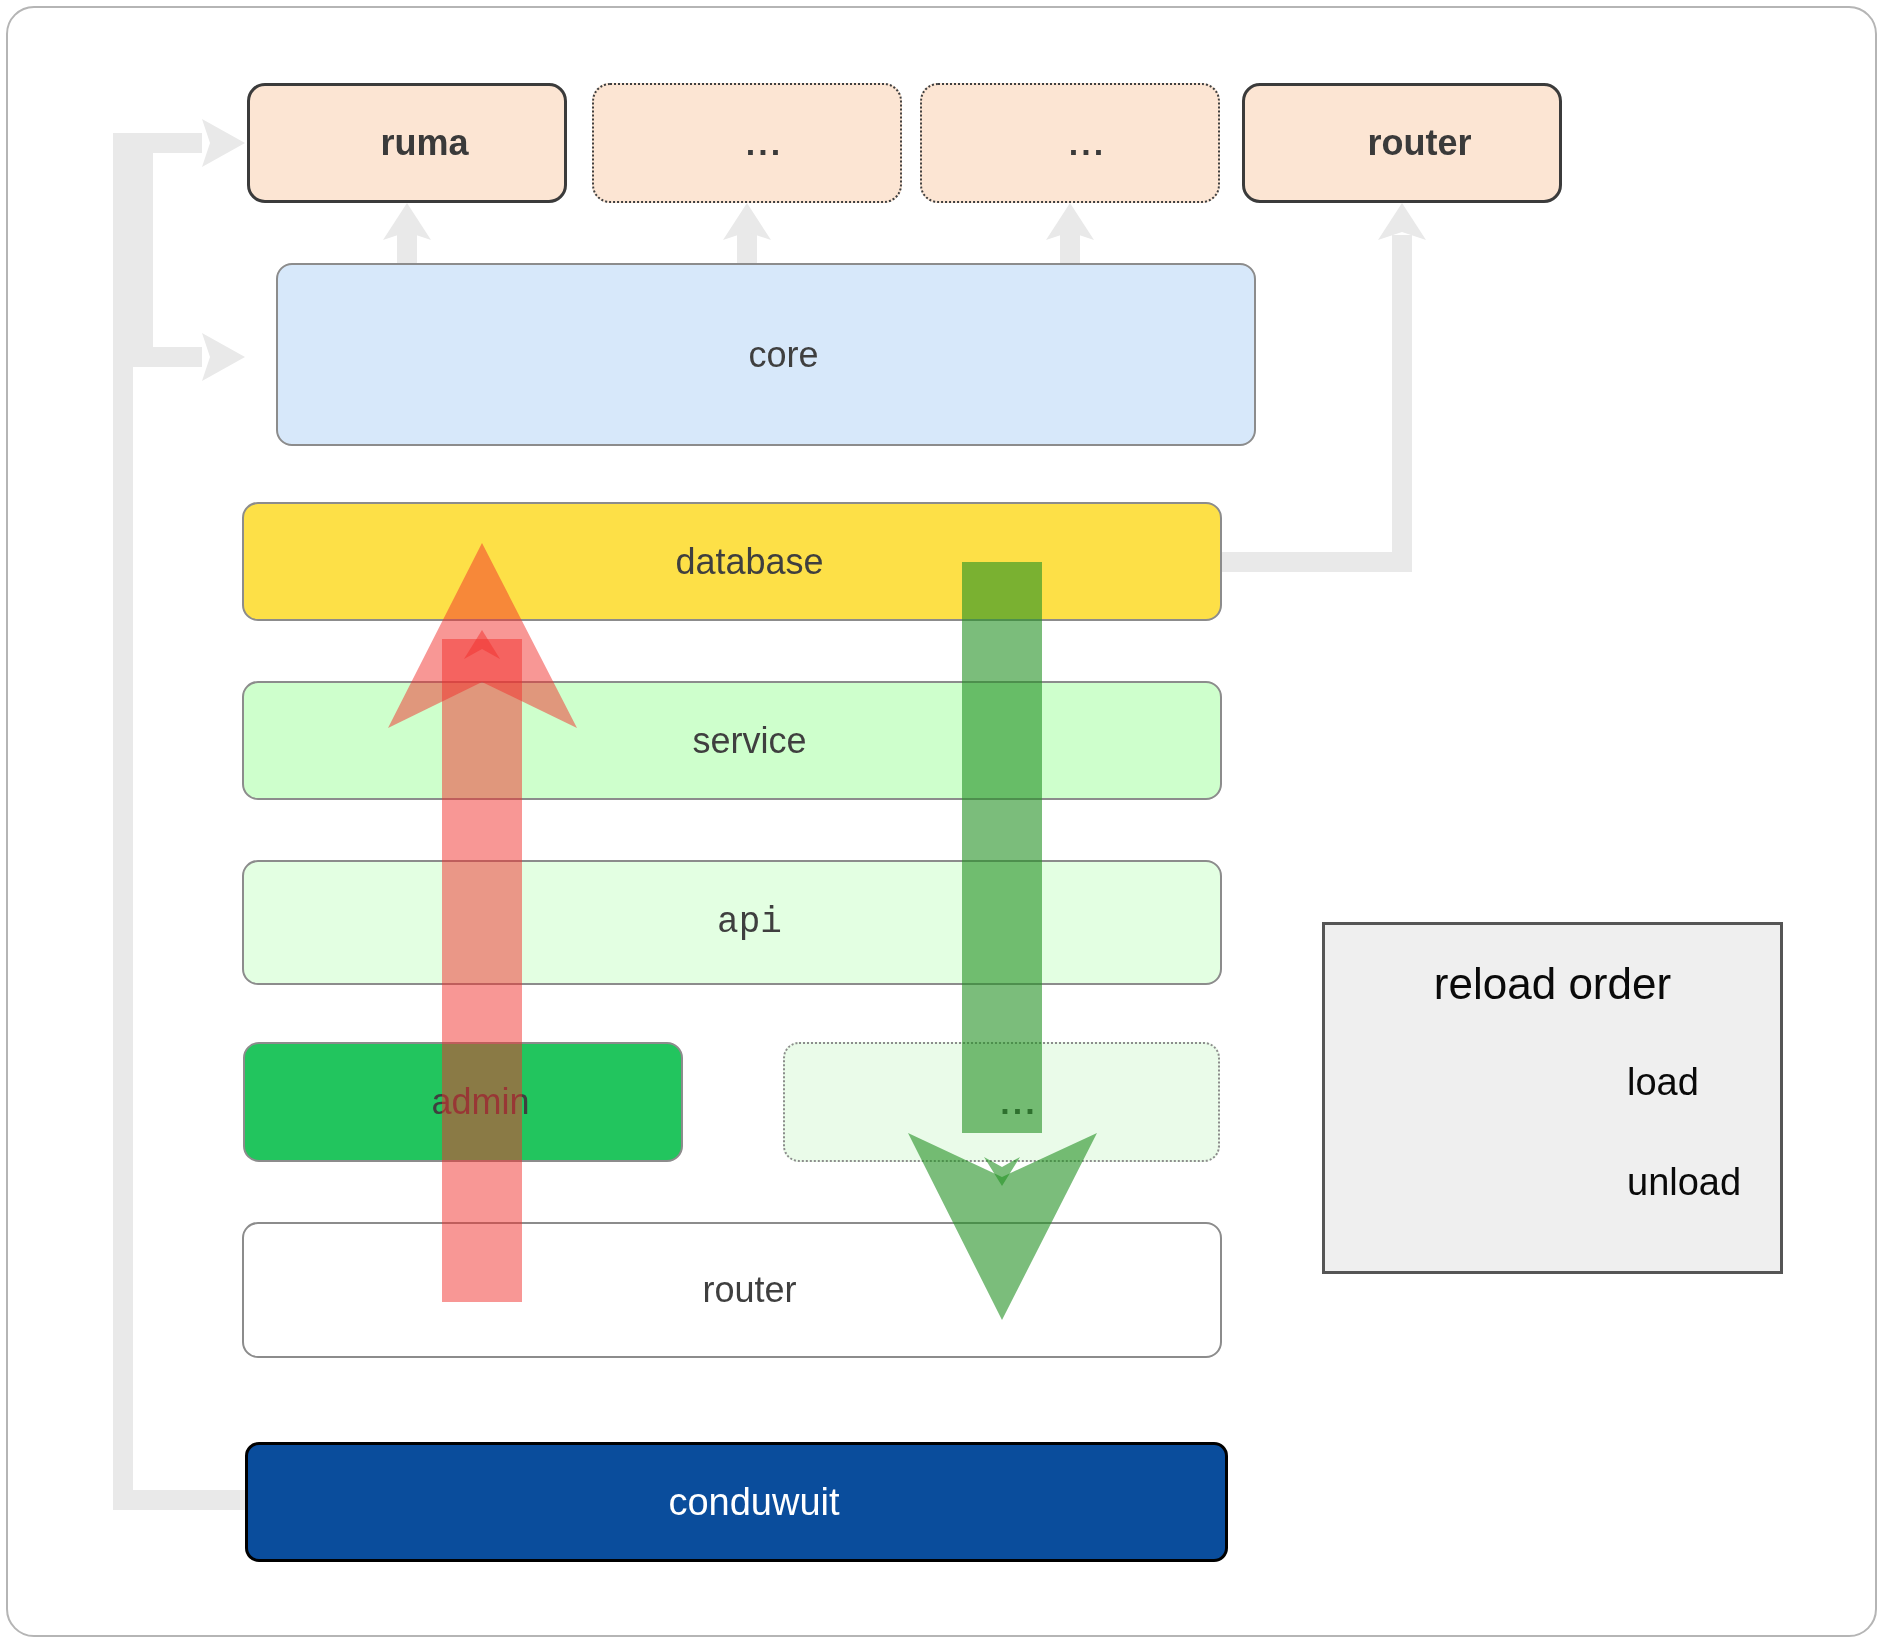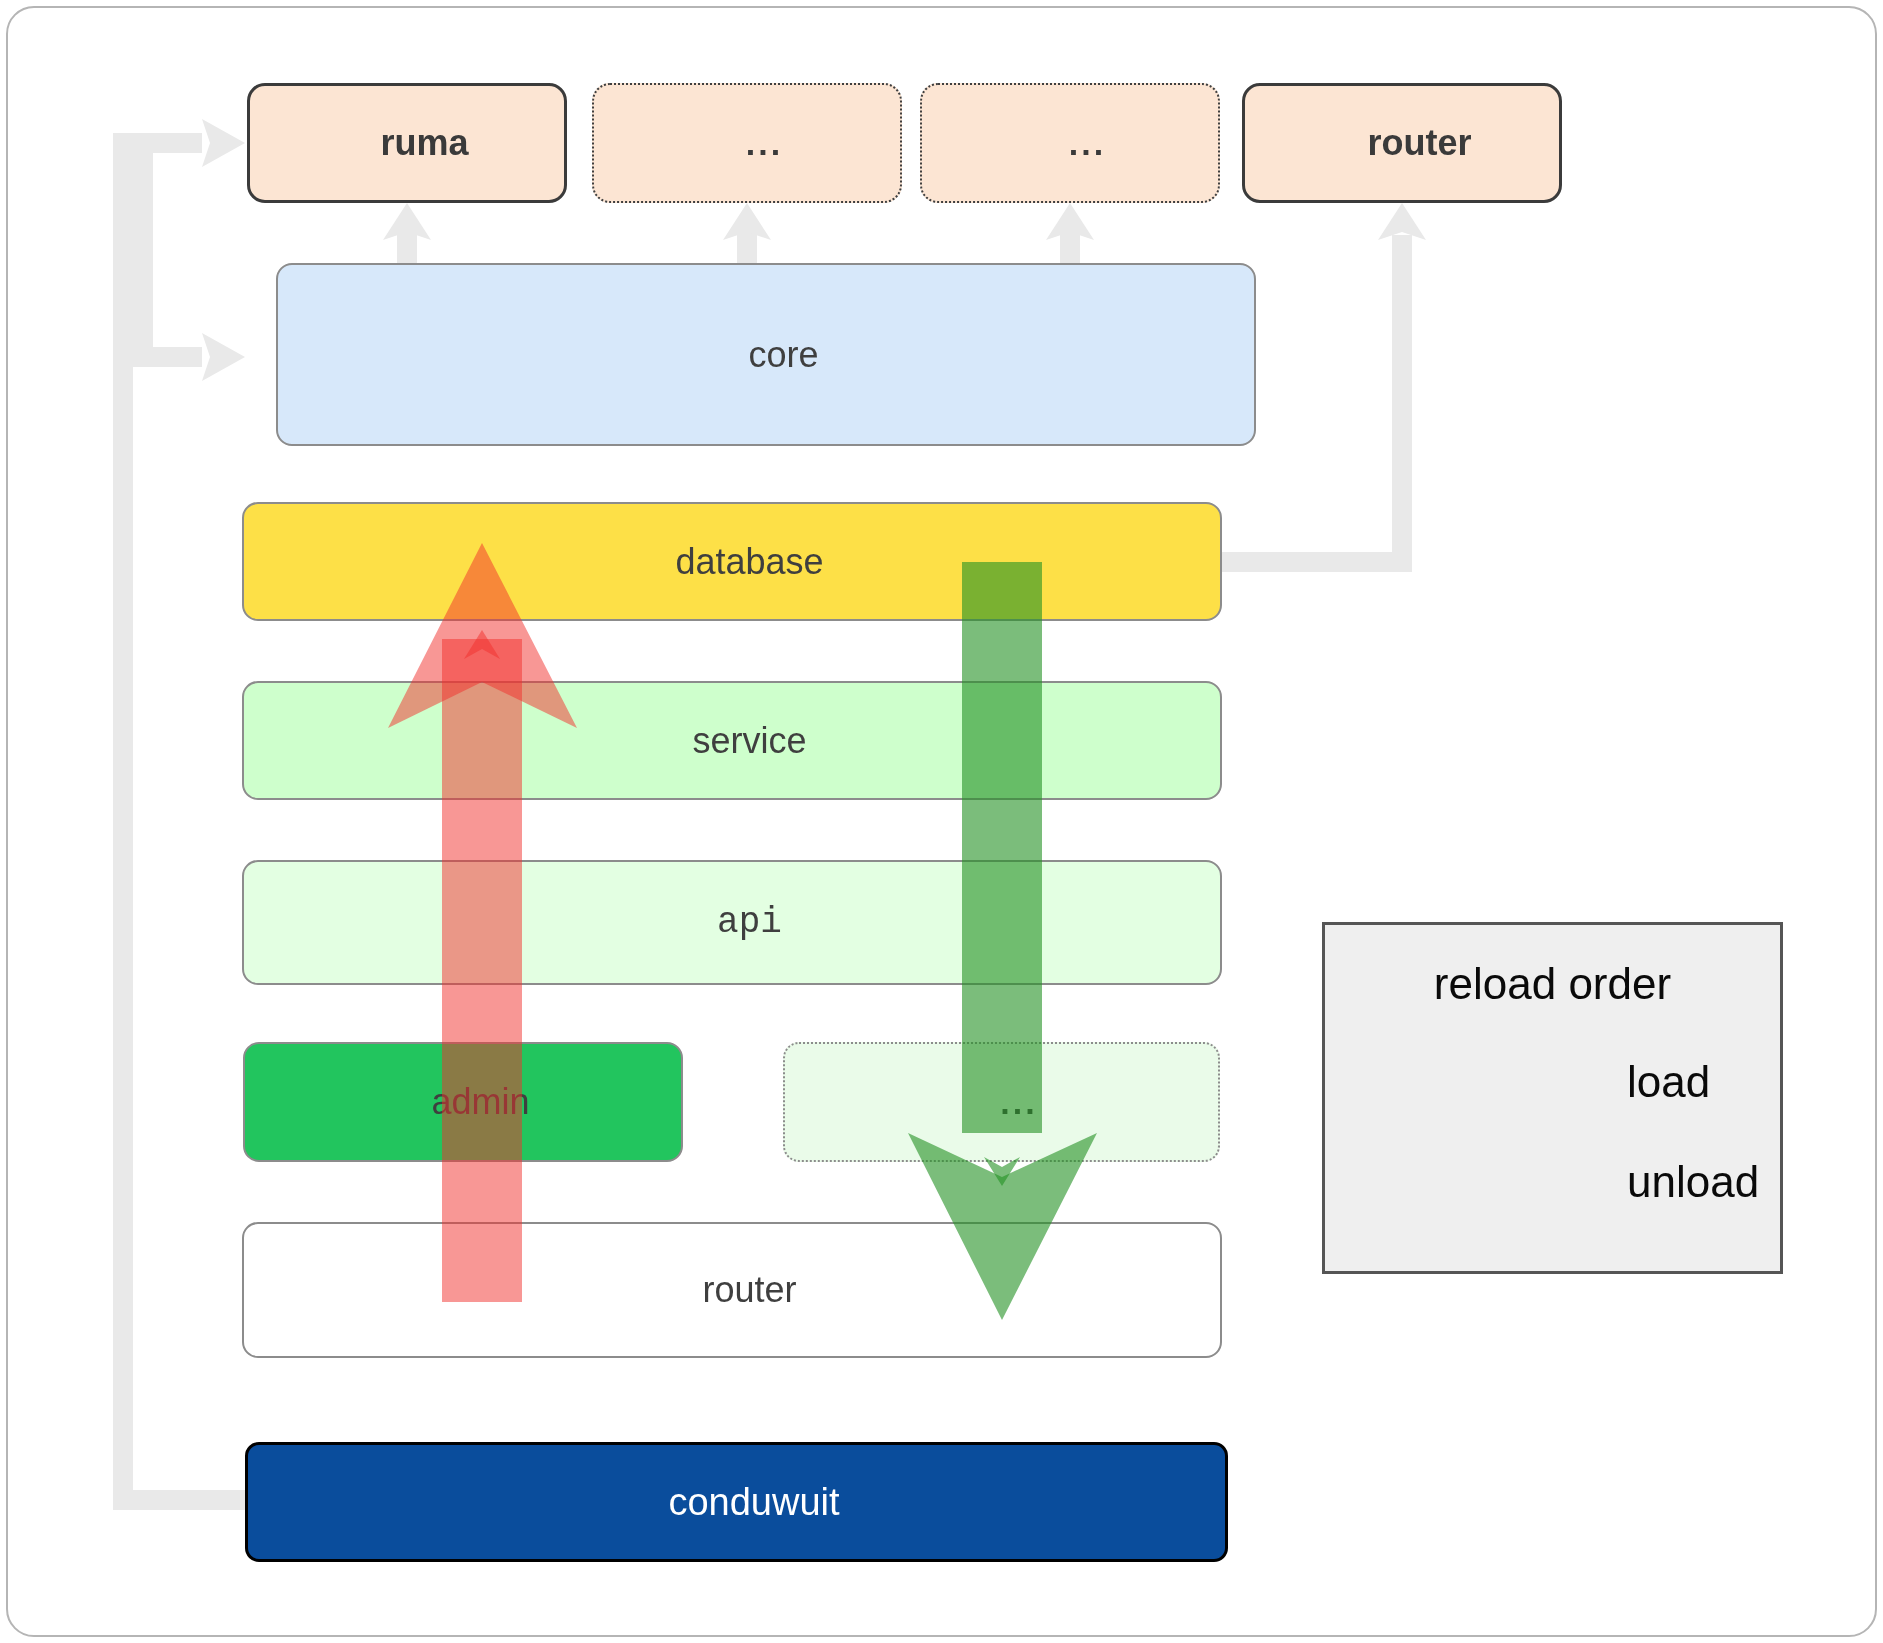--- a/index.html
+++ b/index.html
@@ -23,21 +23,21 @@
   .dots{font-weight:700;letter-spacing:3px;font-size:34px;}
   .legend{
     position:absolute;left:1322px;top:922px;width:461px;height:352px;
     background:#efefef;border:3px solid #555;box-sizing:border-box;
   }
   .legend-title{
     position:absolute;left:0;top:34px;width:100%;text-align:center;
     font-size:44px;color:#0a0a0a;font-weight:500;
   }
   .legend-label{
-    position:absolute;left:1627px;font-size:44px;color:#0a0a0a;
+    position:absolute;left:1627px;font-size:38px;color:#0a0a0a;
     height:50px;display:flex;align-items:center;
   }
   svg.overlay{position:absolute;left:0;top:0;pointer-events:none;}
 </style>
 </head>
 <body>
 
 <div id="stage">
   <div class="page-frame"></div>
 

